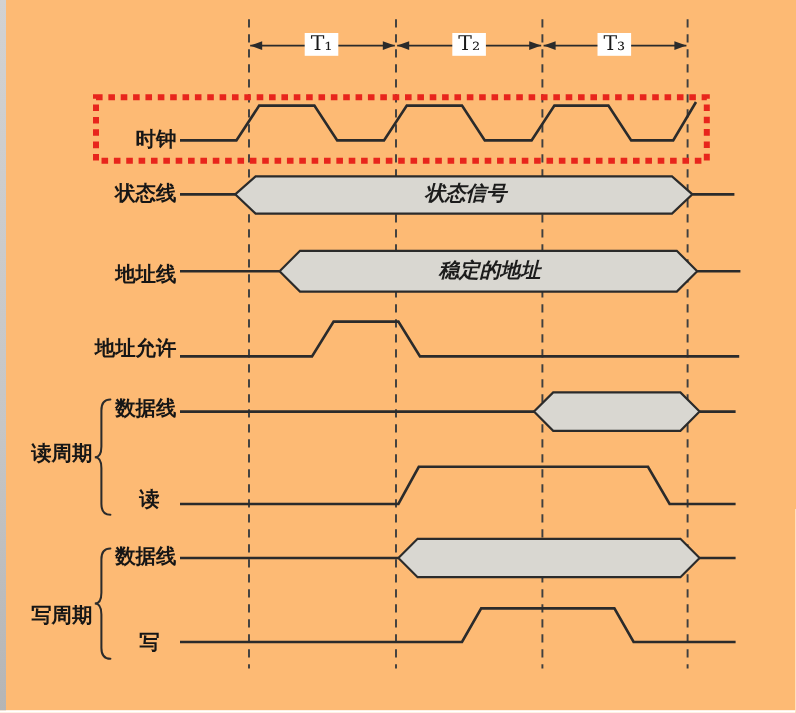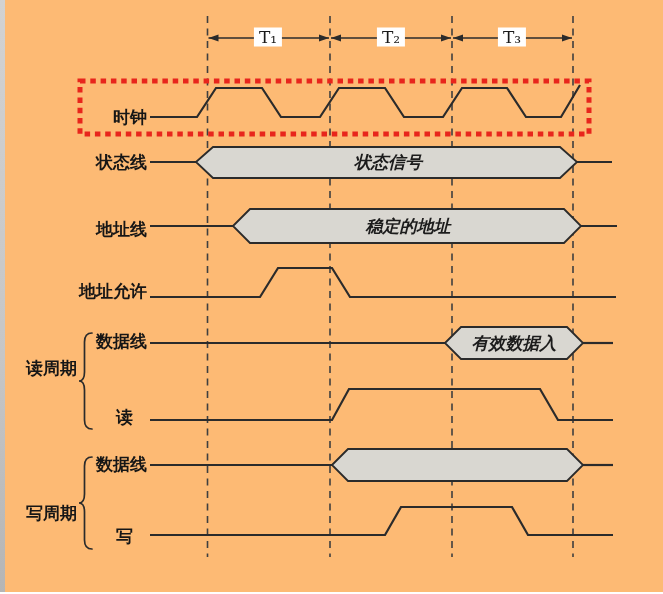--- a/index.html
+++ b/index.html
@@ -64,19 +64,18 @@
 
   <div class="lbl r" style="left:147px;top:117px">时钟</div>
   <div class="lbl r" style="left:147px;top:162px">状态线</div>
   <div class="lbl r" style="left:147px;top:229px">地址线</div>
   <div class="lbl r" style="left:147px;top:291px">地址允许</div>
   <div class="lbl r" style="left:147px;top:341px">数据线</div>
   <div class="lbl r" style="left:133px;top:417px">读</div>
   <div class="lbl r" style="left:147px;top:464px">数据线</div>
   <div class="lbl r" style="left:133px;top:536px">写</div>
 
-  <div class="lbl r" style="left:77px;top:368px">读周期</div>
+  <div class="lbl r" style="left:77px;top:378px">读周期</div>
   <div class="lbl r" style="left:77px;top:513px">写周期</div>
 
   <div class="buslbl" style="left:388px;top:162px">状态信号</div>
   <div class="buslbl" style="left:408px;top:226px">稳定的地址</div>
-  <div class="buslbl" style="left:514px;top:343px">有效数据入</div>
 </div>
 
 </body></html>

